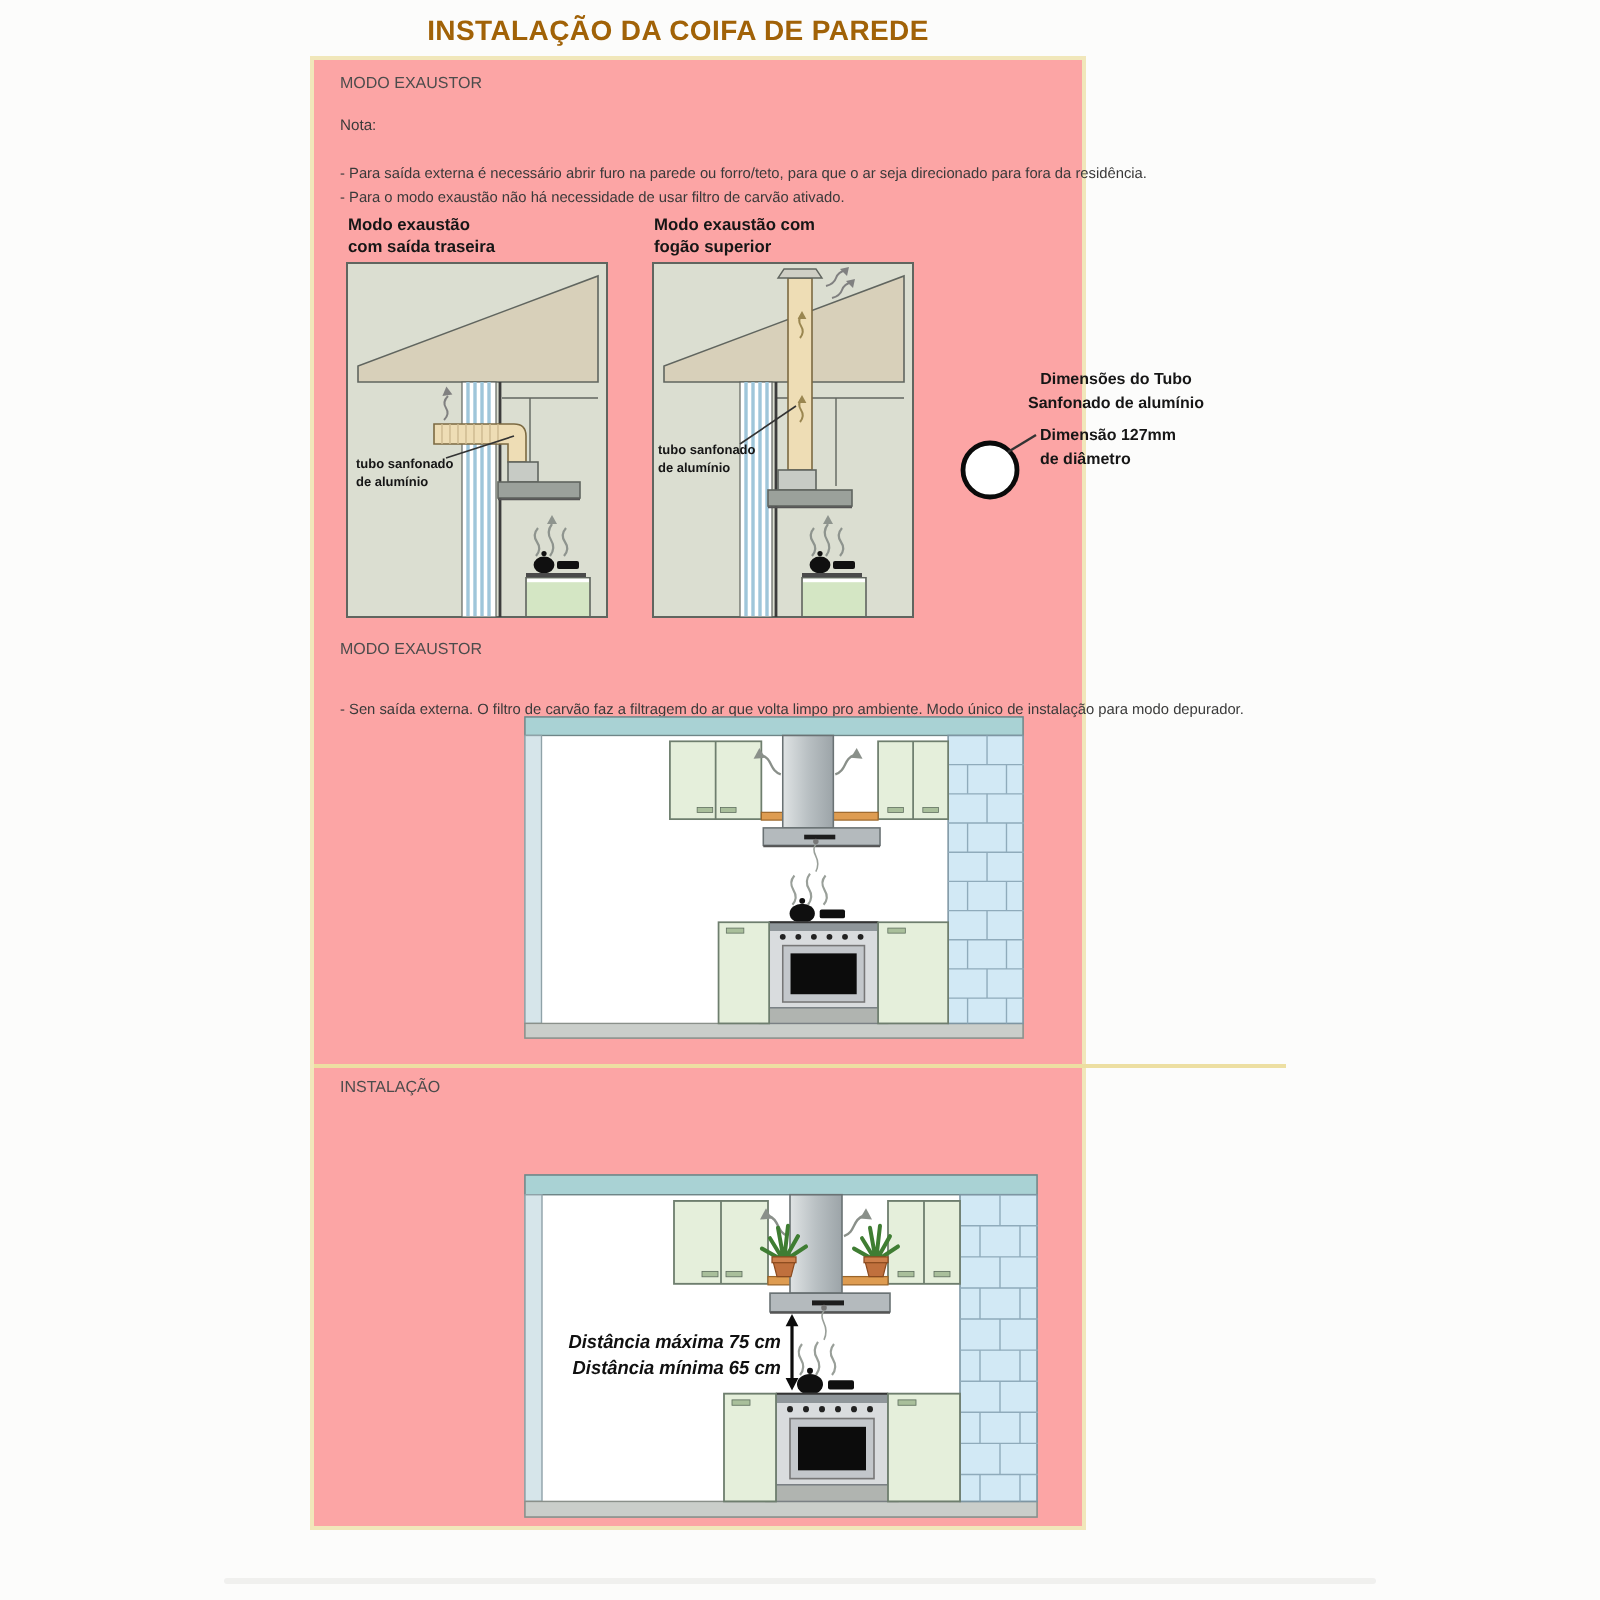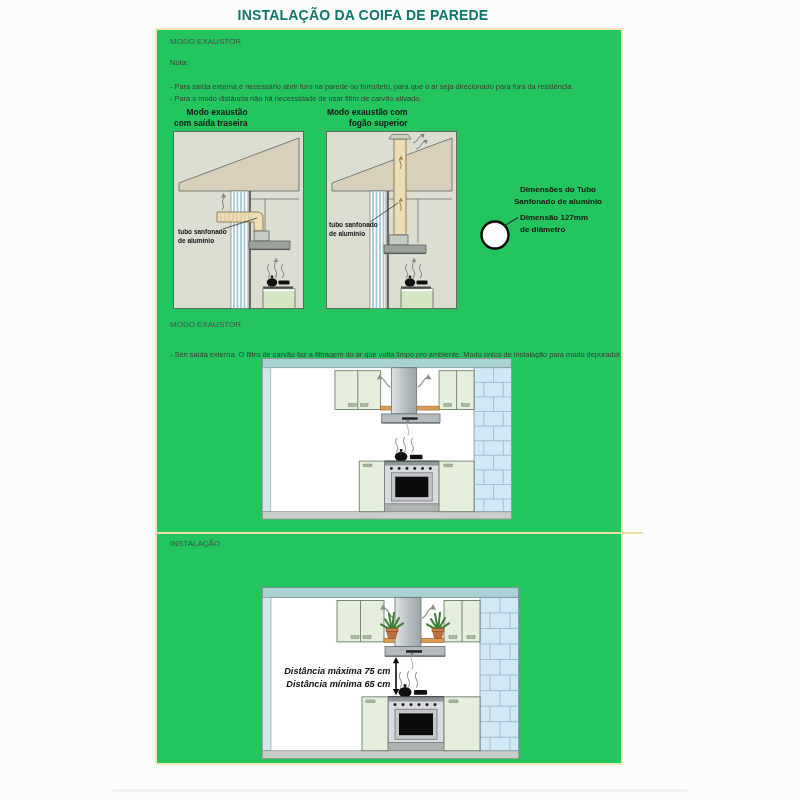--- a/index.html
+++ b/index.html
@@ -1,23 +1,23 @@
 <!DOCTYPE html>
 <html><head>
 <meta charset="utf-8">
 <style>
   html,body{margin:0;padding:0;}
   body{width:800px;height:800px;background:#fcfcfb;font-family:"Liberation Sans",sans-serif;position:relative;overflow:hidden;}
   .page{position:absolute;left:0;top:0;width:800px;height:800px;}
-  .doc-title{position:absolute;left:0;top:7px;width:678px;text-align:center;font-size:14px;font-weight:700;color:#0f766e;letter-spacing:.2px;margin-left:24px;}
-  .content-box{position:absolute;left:155px;top:28px;width:468px;height:737px;box-sizing:border-box;border:2px solid #f1e7ba;background:#22c55e;}
+  .doc-title{position:absolute;left:0;top:7px;width:678px;text-align:center;font-size:14px;font-weight:700;color:#a16207;letter-spacing:.2px;}
+  .content-box{position:absolute;left:155px;top:28px;width:388px;height:737px;box-sizing:border-box;border:2px solid #f1e7ba;background:#fca5a5;}
   .sec-heading{position:absolute;font-size:8px;color:#4c4c4c;white-space:nowrap;}
   .note-label{position:absolute;font-size:7.6px;color:#3a3a3a;}
   .bullet{position:absolute;font-size:7.4px;color:#3a3a3a;white-space:nowrap;}
-  .diag-title{position:absolute;font-size:8.4px;font-weight:700;color:#161616;line-height:10.5px;white-space:nowrap;text-align:right;}
+  .diag-title{position:absolute;font-size:8.4px;font-weight:700;color:#161616;line-height:10.5px;white-space:nowrap;}
   .divider{position:absolute;left:0;width:486px;height:2px;background:#eddfa2;}
   .bottom-shadow{position:absolute;left:112px;top:789px;width:576px;height:3px;background:#f0f0ee;border-radius:2px;}
   svg{position:absolute;}
   svg text{font-family:"Liberation Sans",sans-serif;}
   .tube-label{font-size:6.5px;font-weight:700;fill:#161616;}
   .dim-head{font-size:8px;font-weight:700;fill:#161616;text-anchor:middle;}
   .dim-label{font-size:8px;font-weight:700;fill:#161616;}
   .dist-label{font-size:9.2px;font-weight:700;font-style:italic;fill:#101010;text-anchor:end;}
 </style>
 </head>
@@ -106,21 +106,21 @@
 </svg>
 
 <div class="page">
   <div class="doc-title">INSTALAÇÃO DA COIFA DE PAREDE</div>
 
   <div class="content-box">
 
     <div class="sec-heading" style="left:13px;top:7px">MODO EXAUSTOR</div>
     <div class="note-label" style="left:13px;top:28px">Nota:</div>
     <div class="bullet" style="left:13px;top:52px">- Para saída externa é necessário abrir furo na parede ou forro/teto, para que o ar seja direcionado para fora da residência.</div>
-    <div class="bullet" style="left:13px;top:64px">- Para o modo distância não há necessidade de usar filtro de carvão ativado.</div>
+    <div class="bullet" style="left:13px;top:64px">- Para o modo exaustão não há necessidade de usar filtro de carvão ativado.</div>
 
     <div class="diag-title" style="left:17px;top:77px">
       <div>Modo exaustão</div>
       <div>com saída traseira</div>
     </div>
     <div class="diag-title" style="left:170px;top:77px">
       <div>Modo exaustão com</div>
       <div>fogão superior</div>
     </div>
 

